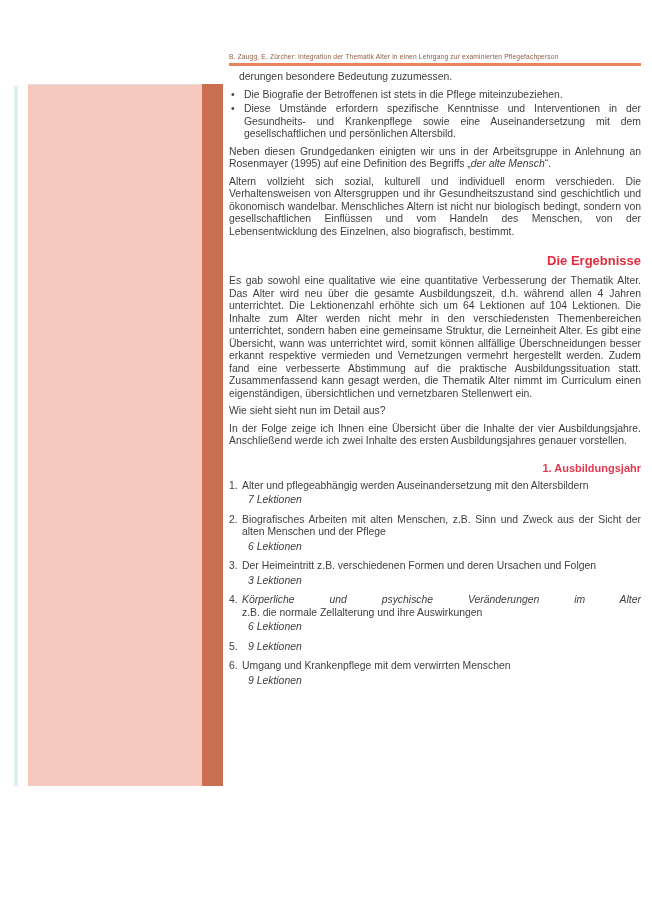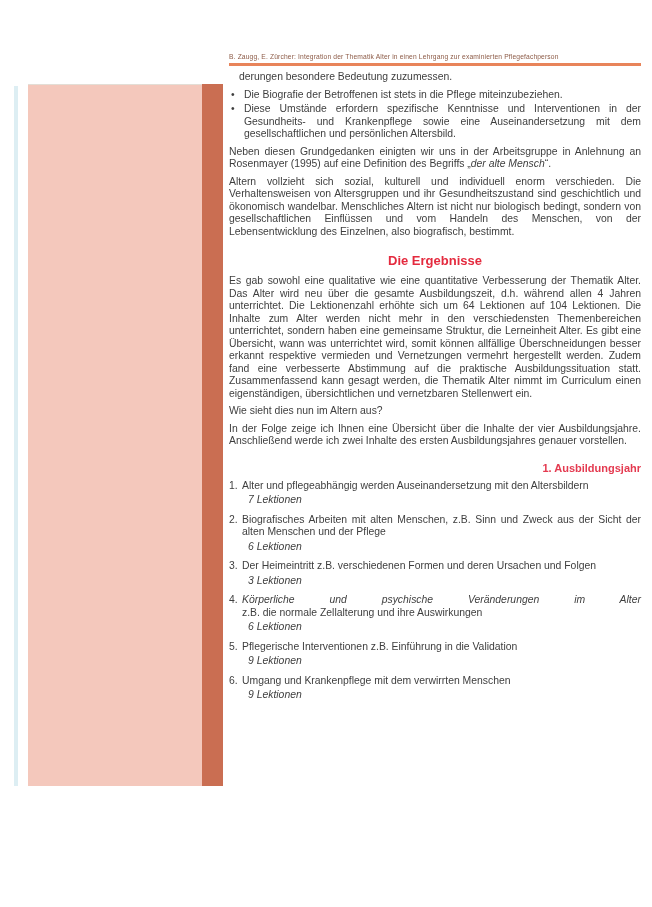--- a/index.html
+++ b/index.html
@@ -20,21 +20,21 @@
   .body-text { font-size:10.4px; line-height:12.5px; text-align:justify; }
   .body-text p { margin:5px 0; }
   .cont-para { padding-left:10px; }
 
   ul.bullets { list-style:none; margin:4px 0; padding:0; }
   ul.bullets li { position:relative; padding-left:15px; margin:2px 0; }
   ul.bullets li .bullet-dot { position:absolute; left:2px; top:0; }
 
   .quote-italic { font-style:italic; }
 
-  h2.red-heading { color:#e42a3e; font-size:13px; line-height:14px; font-weight:bold; margin:16px 0 7px 0; text-align:center; }
+  h2.red-heading { color:#e42a3e; font-size:13px; line-height:14px; font-weight:bold; margin:16px 0 7px 0; text-align:right; }
   h3.red-subheading { color:#e43a50; font-size:11px; line-height:12px; font-weight:bold; margin:14px 0 6px 0; text-align:right; }
 
   ol.lessons { list-style:none; margin:2px 0 0 0; padding:0; }
   ol.lessons .lesson { position:relative; padding-left:13px; margin:0 0 1px 0; }
   ol.lessons .lesson-num { position:absolute; left:0; top:0; }
   .spread { display:block; text-align:justify; text-align-last:justify;font-style:italic; }
   .lektionen { font-style:italic; padding-left:6px; margin:2px 0 7px 0; text-align:left; }
 
   .footer { position:absolute; left:229px; top:829px; width:412px; }
   .footer-row { display:flex; align-items:flex-end; }
@@ -76,21 +76,21 @@
       </ul>
 
       <p><span>Neben diesen Grundgedanken einigten wir uns in der Arbeitsgruppe in Anlehnung an Rosenmayer (1995) auf eine Definition des Begriffs „</span><span class="quote-italic">der alte Mensch</span><span>“.</span></p>
 
       <p>Altern vollzieht sich sozial, kulturell und individuell enorm verschieden. Die Verhaltensweisen von Altersgruppen und ihr Gesundheitszustand sind geschichtlich und ökonomisch wandelbar. Menschliches Altern ist nicht nur biologisch bedingt, sondern von gesellschaftlichen Einflüssen und vom Handeln des Menschen, von der Lebensentwicklung des Einzelnen, also biografisch, bestimmt.</p>
 
       <h2 class="red-heading">Die Ergebnisse</h2>
 
       <p>Es gab sowohl eine qualitative wie eine quantitative Verbesserung der Thematik Alter. Das Alter wird neu über die gesamte Ausbildungszeit, d.h. während allen 4 Jahren unterrichtet. Die Lektionenzahl erhöhte sich um 64 Lektionen auf 104 Lektionen. Die Inhalte zum Alter werden nicht mehr in den verschiedensten Themenbereichen unterrichtet, sondern haben eine gemeinsame Struktur, die Lerneinheit Alter. Es gibt eine Übersicht, wann was unterrichtet wird, somit können allfällige Überschneidungen besser erkannt respektive vermieden und Vernetzungen vermehrt hergestellt werden. Zudem fand eine verbesserte Abstimmung auf die praktische Ausbildungssituation statt. Zusammenfassend kann gesagt werden, die Thematik Alter nimmt im Curriculum einen eigenständigen, übersichtlichen und vernetzbaren Stellenwert ein.</p>
 
-      <p>Wie sieht dies nun im Altern aus?</p>
+      <p>Wie sieht sieht nun im Detail aus?</p>
 
 
       <p>In der Folge zeige ich Ihnen eine Übersicht über die Inhalte der vier Ausbildungsjahre. Anschließend werde ich zwei Inhalte des ersten Ausbildungsjahres genauer vorstellen.</p>
 
       <h3 class="red-subheading">1. Ausbildungsjahr</h3>
 
       <ol class="lessons">
 
         <li class="lesson">
           <span class="lesson-num">1.</span>
@@ -112,21 +112,20 @@
 
         <li class="lesson">
           <span class="lesson-num">4.</span>
           <span class="spread">Körperliche und psychische Veränderungen im Alter</span>
           <span>z.B. die normale Zellalterung und ihre Auswirkungen</span>
           <div class="lektionen">6 Lektionen</div>
         </li>
 
         <li class="lesson">
           <span class="lesson-num">5.</span>
-          <span>Pflegerische Interventionen z.B. Einführung in die Validation</span>
           <div class="lektionen">9 Lektionen</div>
         </li>
 
         <li class="lesson">
           <span class="lesson-num">6.</span>
           <span>Umgang und Krankenpflege mit dem verwirrten Menschen</span>
           <div class="lektionen">9 Lektionen</div>
         </li>
 
       </ol>

